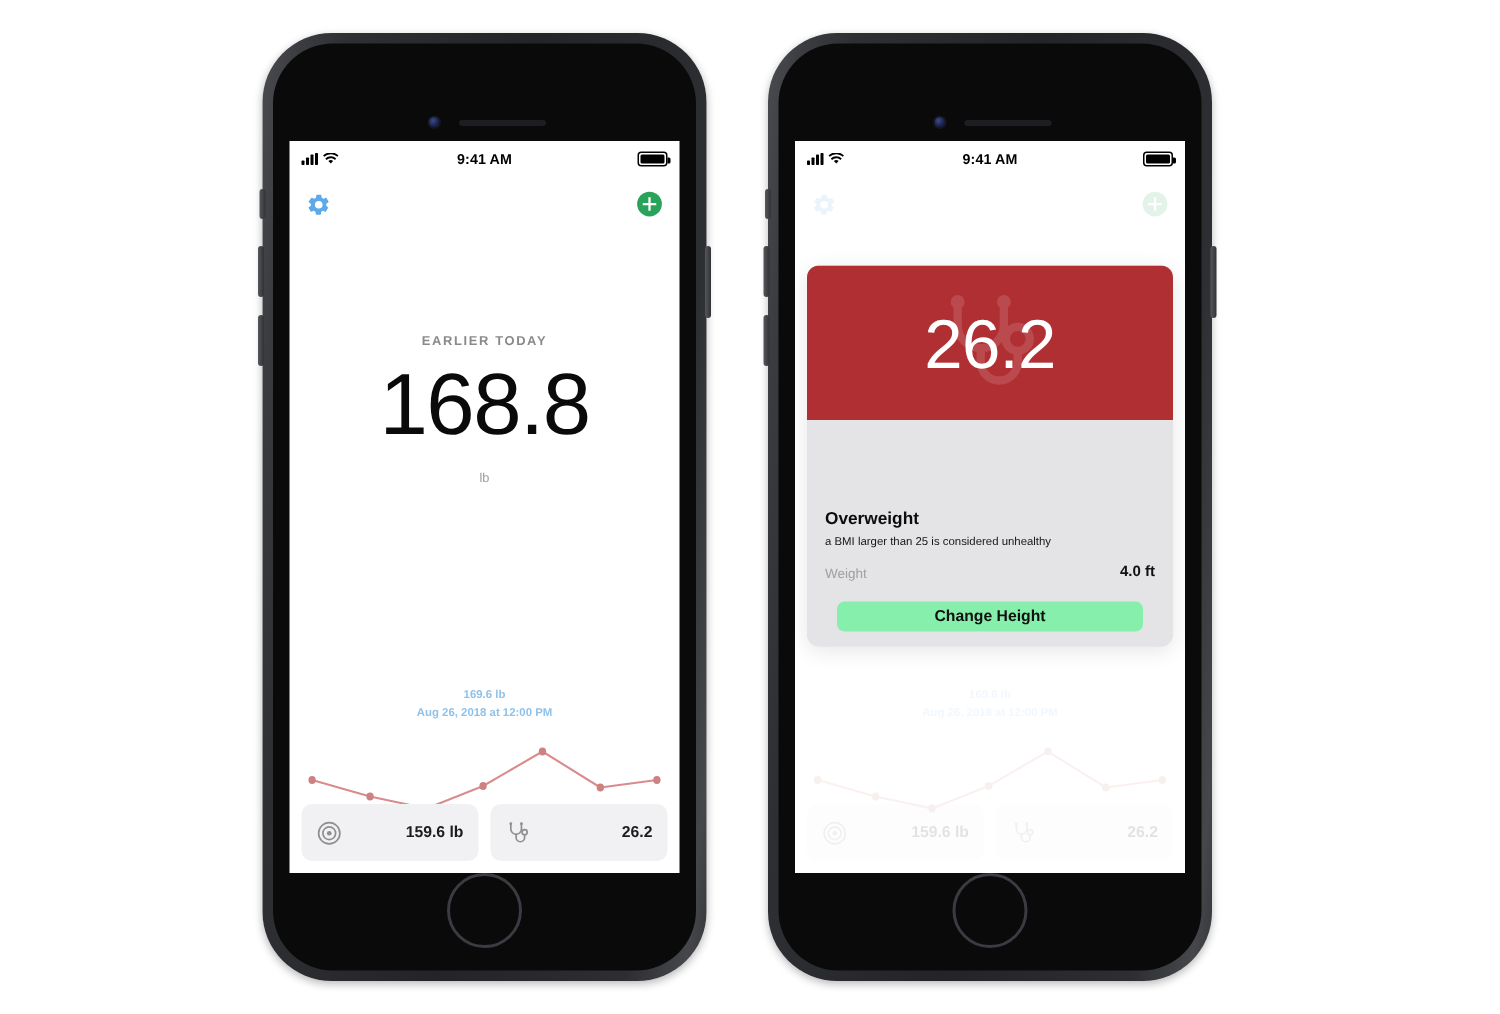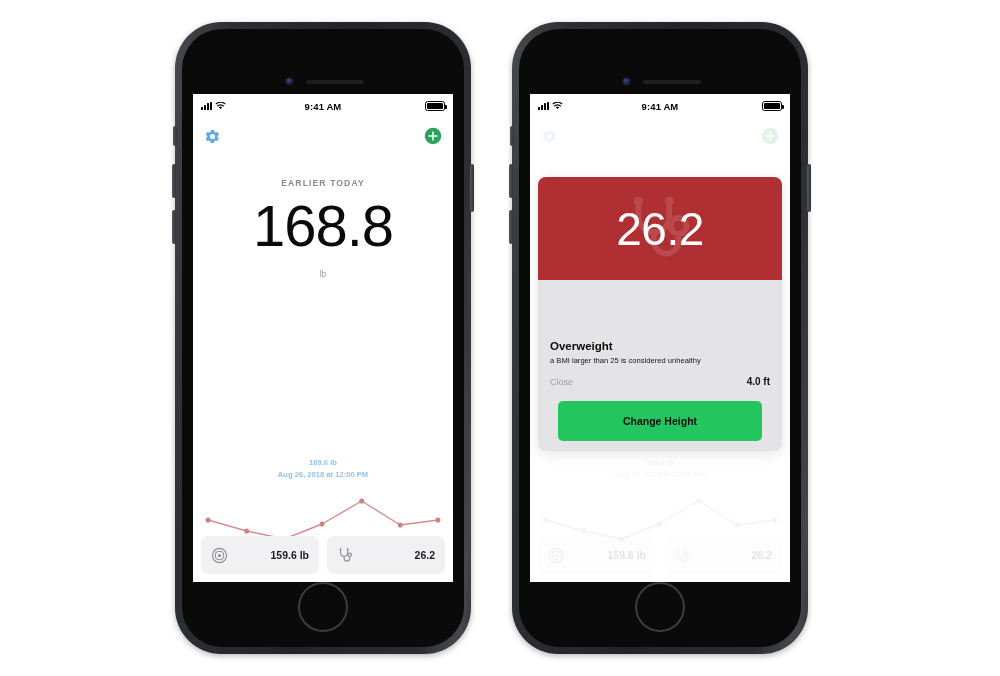--- a/index.html
+++ b/index.html
@@ -90,21 +90,21 @@
 
   
   .navrow {
     height: 36px; display: flex; align-items: center; justify-content: space-between;
     padding: 0 11px;
   }
   .gear-icon { width: 17px; height: 17px; }
   .plus-icon { width: 18px; height: 18px; }
 
   
-  .hero { text-align: center; margin-top: 24px; }
+  .hero { text-align: center; margin-top: 68px; }
   .hero-label {
     font-size: 8.6px; letter-spacing: 1.1px; color: #8a8a8e; font-weight: 600;
   }
   .hero-value {
     font-size: 58px; font-weight: 300; color: #0a0a0a;
     letter-spacing: -1px; line-height: 1.05; margin-top: 8px;
   }
   .hero-unit { font-size: 8.5px; color: #9b9b9f; margin-top: 12px; }
 
   
@@ -161,21 +161,21 @@
   .modal-title { font-size: 11.5px; font-weight: bold; color: #0c0c0c; margin-top: 48px; }
   .modal-sub { font-size: 7.6px; color: #141414; margin-top: 4px; font-weight: 500; }
   .kv {
     display: flex; align-items: center; justify-content: space-between;
     padding: 11px 0 0;
   }
   .kv-key { font-size: 9px; color: #a0a0a4; }
   .kv-val { font-size: 10px; font-weight: bold; color: #111; }
   .modal-actions { padding: 14px 8px 10px; }
   .m-btn {
-    height: 40px; background: #22c55e; border-radius: 5px; border: 0;
+    height: 20px; background: #86efac; border-radius: 5px; border: 0;
     width: 100%; display: flex; align-items: center; justify-content: center;
     font-size: 10.5px; font-weight: bold; color: #111;
     font-family: "Liberation Sans", sans-serif; cursor: pointer;
   }
   .m-btn + .m-btn { margin-top: 7px; }
 </style>
 </head>
 <body>
 
 <div class="stage">
@@ -376,21 +376,21 @@
             <circle cx="5" cy="3" r="1.5" fill="#fff"></circle>
             <circle cx="15" cy="3" r="1.5" fill="#fff"></circle>
           </svg>
           <div class="bmi-num">26.2</div>
         </div>
         <div class="modal-body">
           <div class="modal-title">Overweight</div>
           <div class="modal-sub">a BMI larger than 25 is considered unhealthy</div>
 
           <div class="kv">
-            <span class="kv-key">Close</span>
+            <span class="kv-key">Weight</span>
             <span class="kv-val">4.0 ft</span>
           </div>
 
           <div class="modal-actions">
             <button class="m-btn">Change Height</button>
           </div>
         </div>
       </div>
 
     </div>

